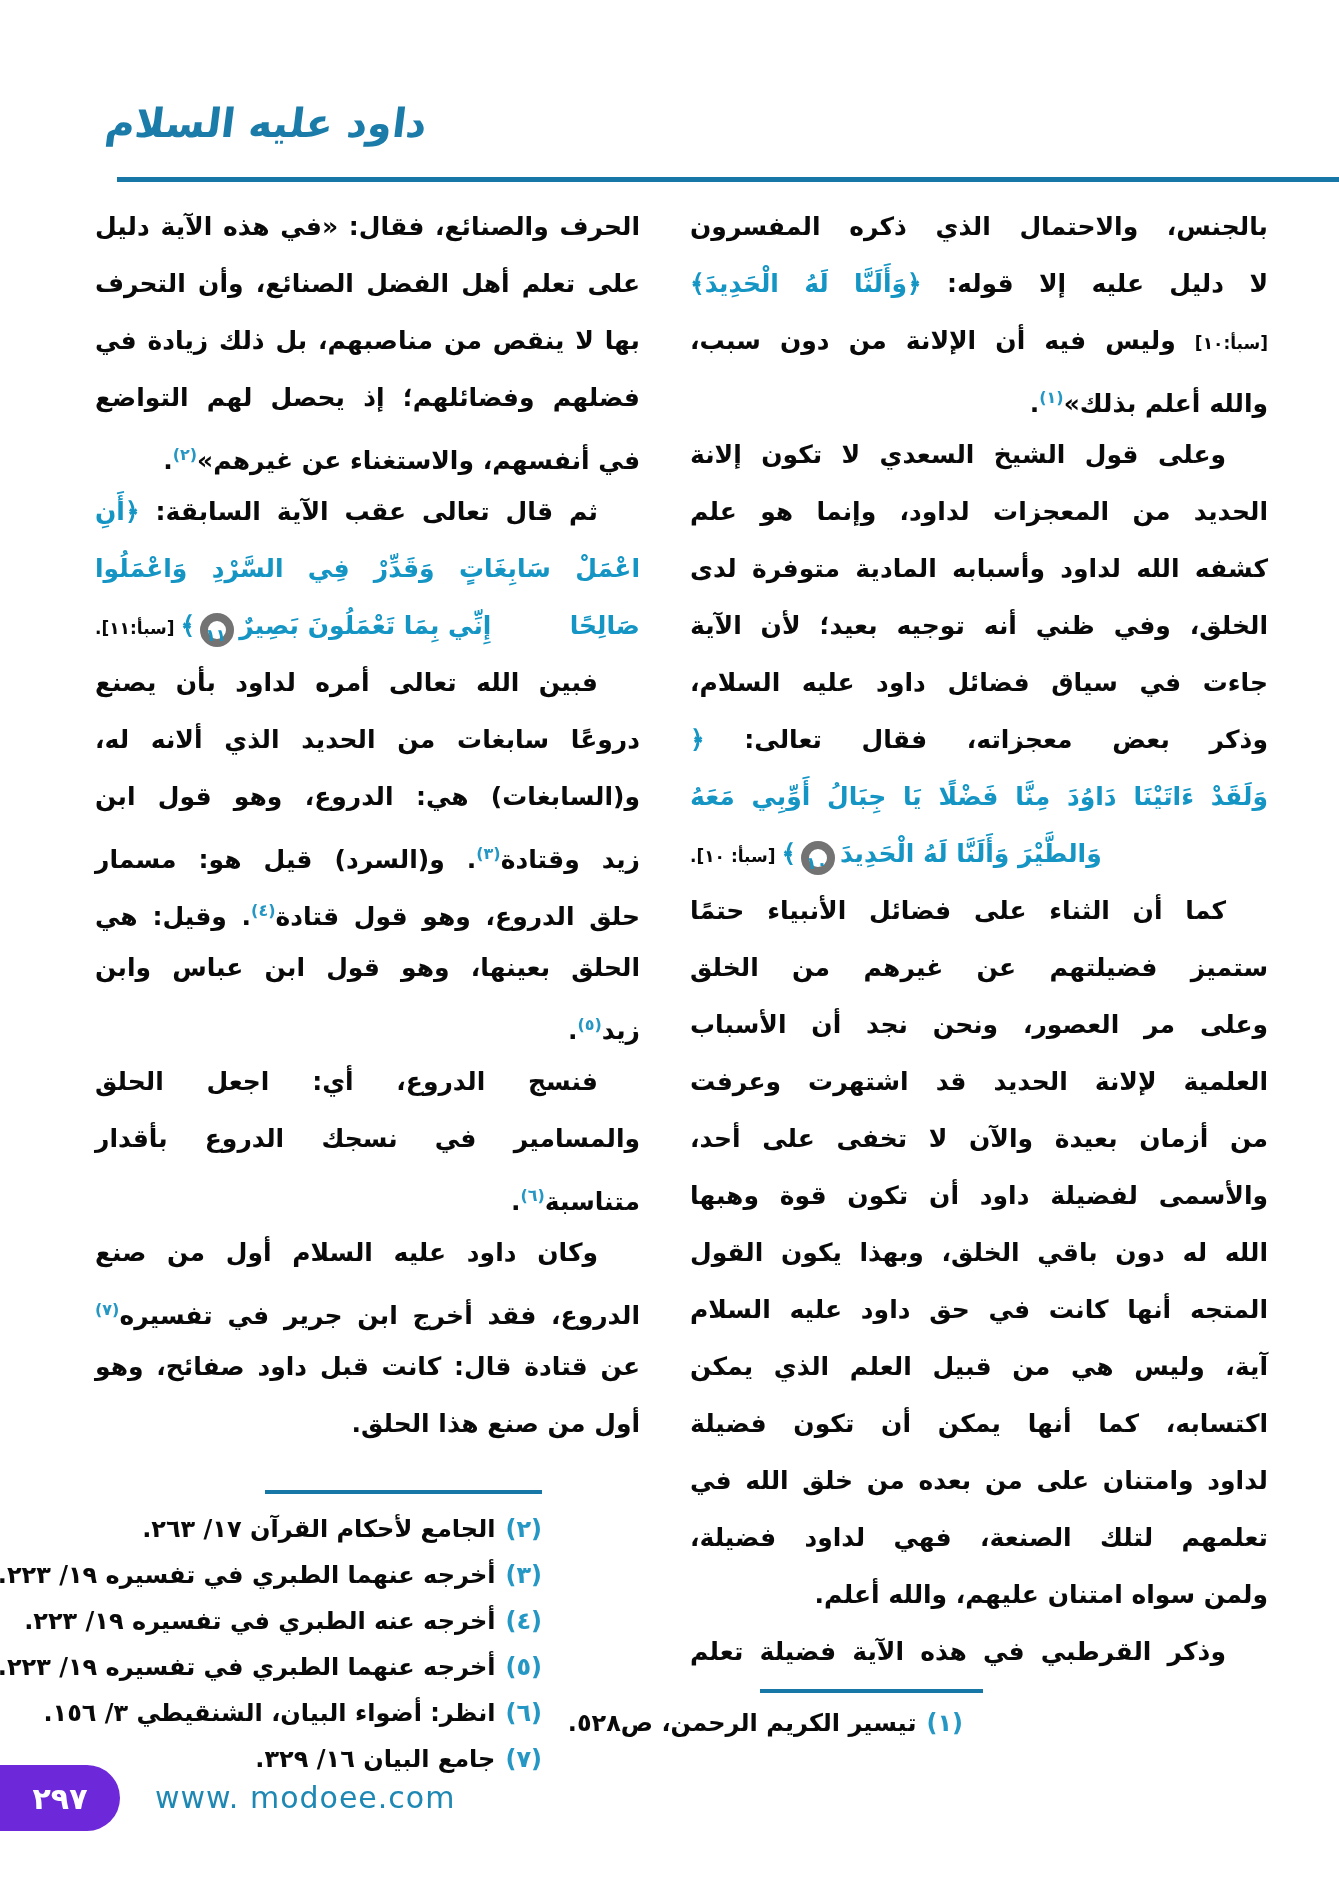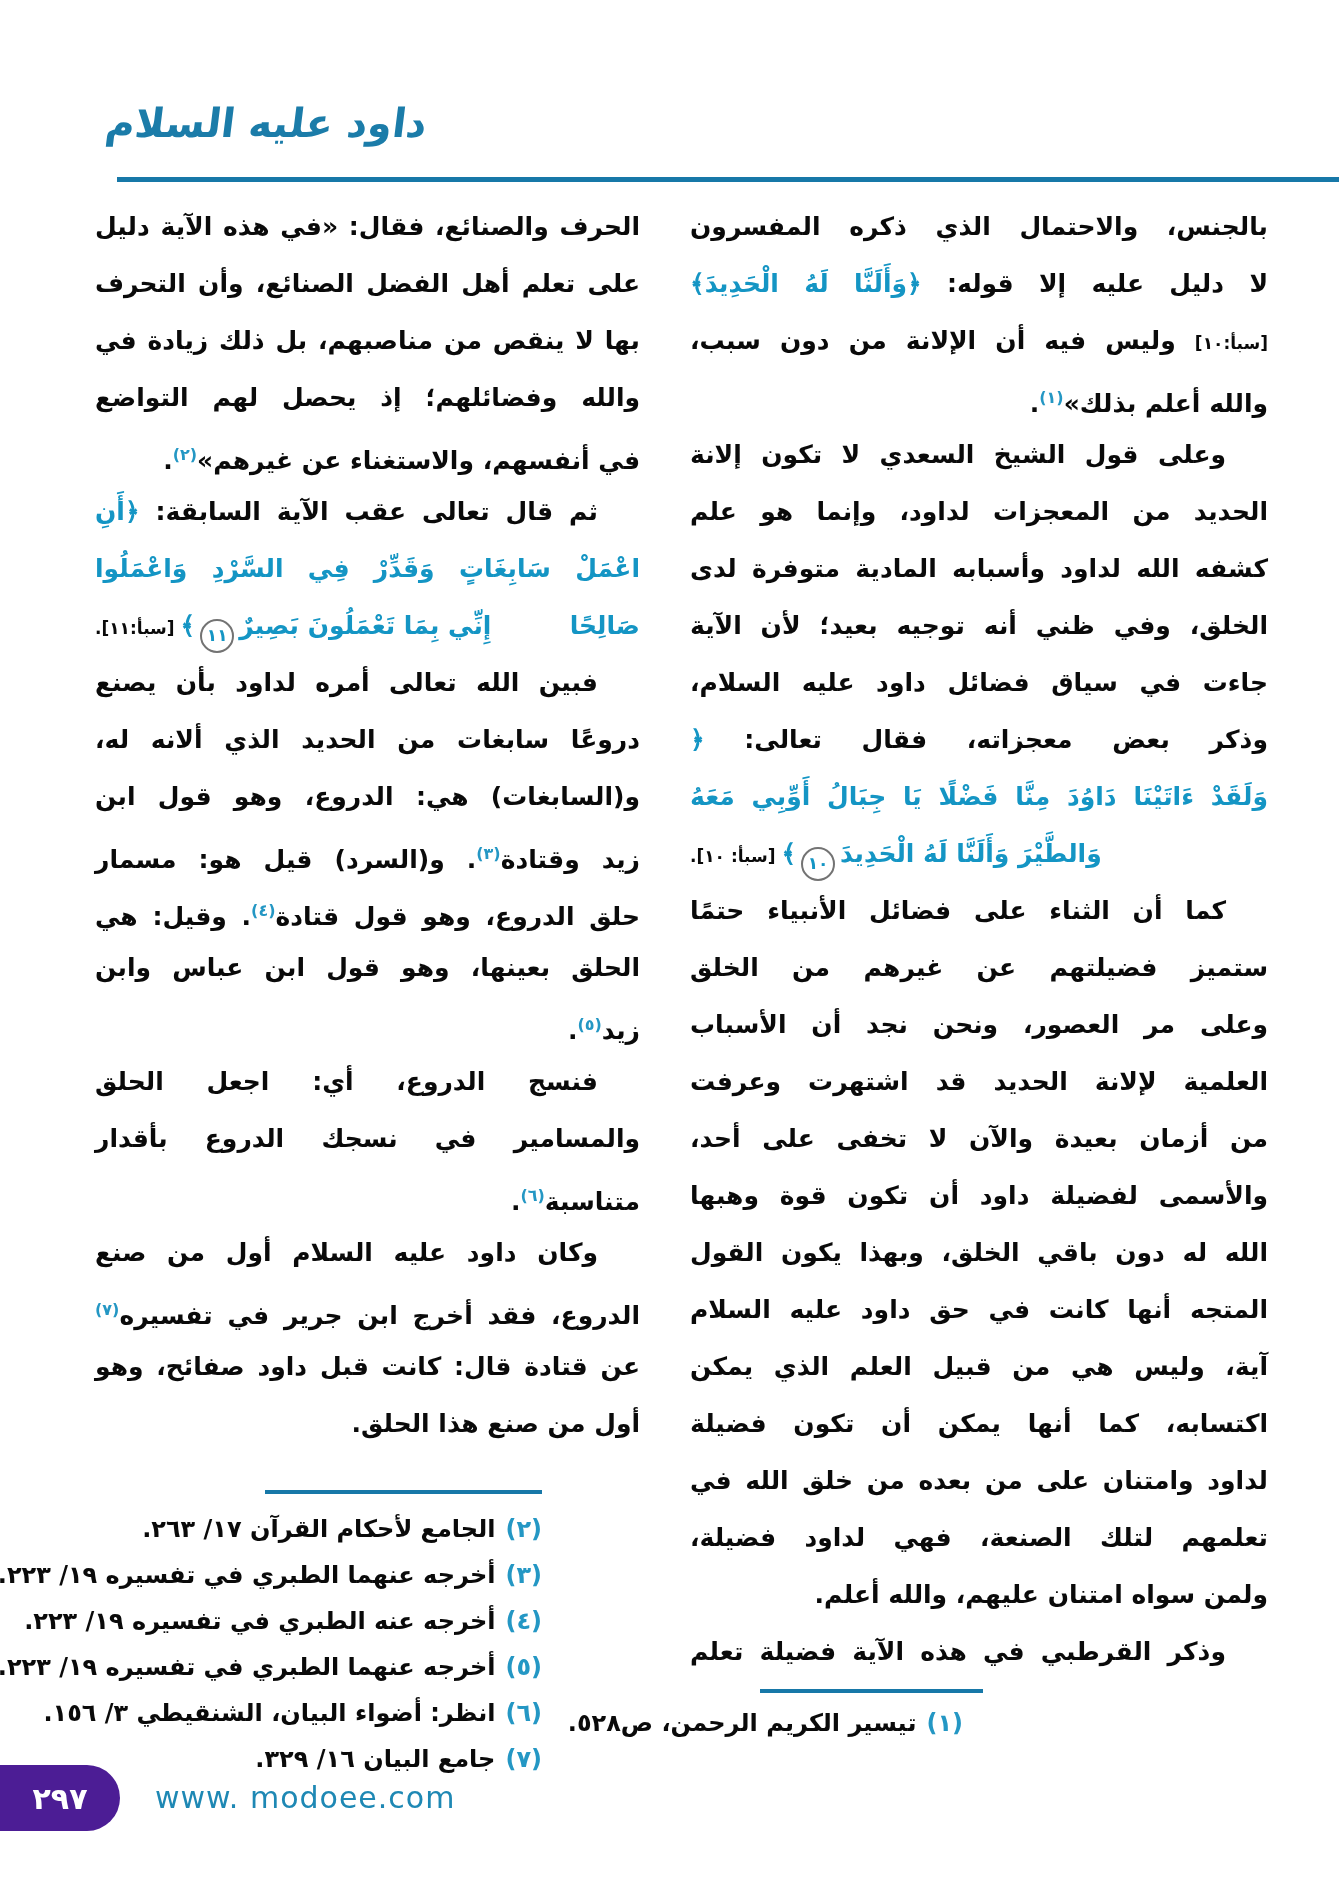--- a/index.html
+++ b/index.html
@@ -45,21 +45,21 @@
   .fnref{
     color:#2497c4;
     font-size:16px;
     vertical-align:super;
     font-weight:700;
   }
   .ref{font-size:17px;}
   .aynum{
     display:inline-block;
     width:34px;height:34px;
-    border:2px solid #737373;border-radius:50%;
+    border:8px solid #737373;border-radius:50%;
     color:#1495c4;
     font-size:17px;line-height:29px;
     text-align:center;
     vertical-align:-7px;
     margin:0 5px;
     box-sizing:border-box;
   }
   
   .fn-divider{position:absolute;height:4px;background:#1778a8;}
   #div-left{left:265px;top:1490px;width:277px;}
@@ -69,21 +69,21 @@
     font-size:24px;font-weight:700;color:#0a0a0a;
   }
   #fn-left{top:1506px;right:797px;}
   #fn-right{top:1700px;right:376px;}
   .fl{height:46px;line-height:46px;white-space:nowrap;}
   .fnum{color:#2497c4;margin-left:10px;}
   
   .page-pill{
     position:absolute;left:0;top:1765px;
     width:120px;height:66px;
-    background:#4c1d95;
+    background:#6d28d9;
     border-radius:0 34px 34px 0;
     color:#ffffff;
     font-size:30px;font-weight:700;
     display:flex;align-items:center;justify-content:center;
     direction:rtl;
   }
   .site-url{
     position:absolute;left:155px;top:1780px;
     direction:ltr;
     color:#1e88b4;
@@ -127,21 +127,21 @@
       <div class="ln j"><span class="seg-b">لداود وامتنان على من بعده من خلق الله في</span></div>
       <div class="ln j"><span class="seg-b">تعلمهم لتلك الصنعة، فهي لداود فضيلة،</span></div>
       <div class="ln r"><span class="seg-b">ولمن سواه امتنان عليهم، والله أعلم.</span></div>
       <div class="ln j ind"><span class="seg-b">وذكر القرطبي في هذه الآية فضيلة تعلم</span></div>
     </div>
 
   <div class="col col-left" id="col-left">
       <div class="ln j"><span class="seg-b">الحرف والصنائع، فقال: «في هذه الآية دليل</span></div>
       <div class="ln j"><span class="seg-b">على تعلم أهل الفضل الصنائع، وأن التحرف</span></div>
       <div class="ln j"><span class="seg-b">بها لا ينقص من مناصبهم، بل ذلك زيادة في</span></div>
-      <div class="ln j"><span class="seg-b">والله وفضائلهم؛ إذ يحصل لهم التواضع</span></div>
+      <div class="ln j"><span class="seg-b">فضلهم وفضائلهم؛ إذ يحصل لهم التواضع</span></div>
       <div class="ln r"><span class="seg-b">في أنفسهم، والاستغناء عن غيرهم»</span><span class="fnref">(٢)</span><span class="seg-b">.</span></div>
       <div class="ln j ind"><span class="seg-b">ثم قال تعالى عقب الآية السابقة: </span><span class="seg-q">﴿أَنِ</span></div>
       <div class="ln j"><span class="seg-q">اعْمَلْ سَابِغَاتٍ وَقَدِّرْ فِي السَّرْدِ وَاعْمَلُوا صَالِحًا</span></div>
       <div class="ln l"><span class="seg-q">إِنِّي بِمَا تَعْمَلُونَ بَصِيرٌ</span><span class="aynum">١١</span><span class="seg-q">﴾</span><span class="ref"> [سبأ:١١].</span></div>
       <div class="ln j ind"><span class="seg-b">فبين الله تعالى أمره لداود بأن يصنع</span></div>
       <div class="ln j"><span class="seg-b">دروعًا سابغات من الحديد الذي ألانه له،</span></div>
       <div class="ln j"><span class="seg-b">و(السابغات) هي: الدروع، وهو قول ابن</span></div>
       <div class="ln j"><span class="seg-b">زيد وقتادة</span><span class="fnref">(٣)</span><span class="seg-b">. و(السرد) قيل هو: مسمار</span></div>
       <div class="ln j"><span class="seg-b">حلق الدروع، وهو قول قتادة</span><span class="fnref">(٤)</span><span class="seg-b">. وقيل: هي</span></div>
       <div class="ln j"><span class="seg-b">الحلق بعينها، وهو قول ابن عباس وابن</span></div>

